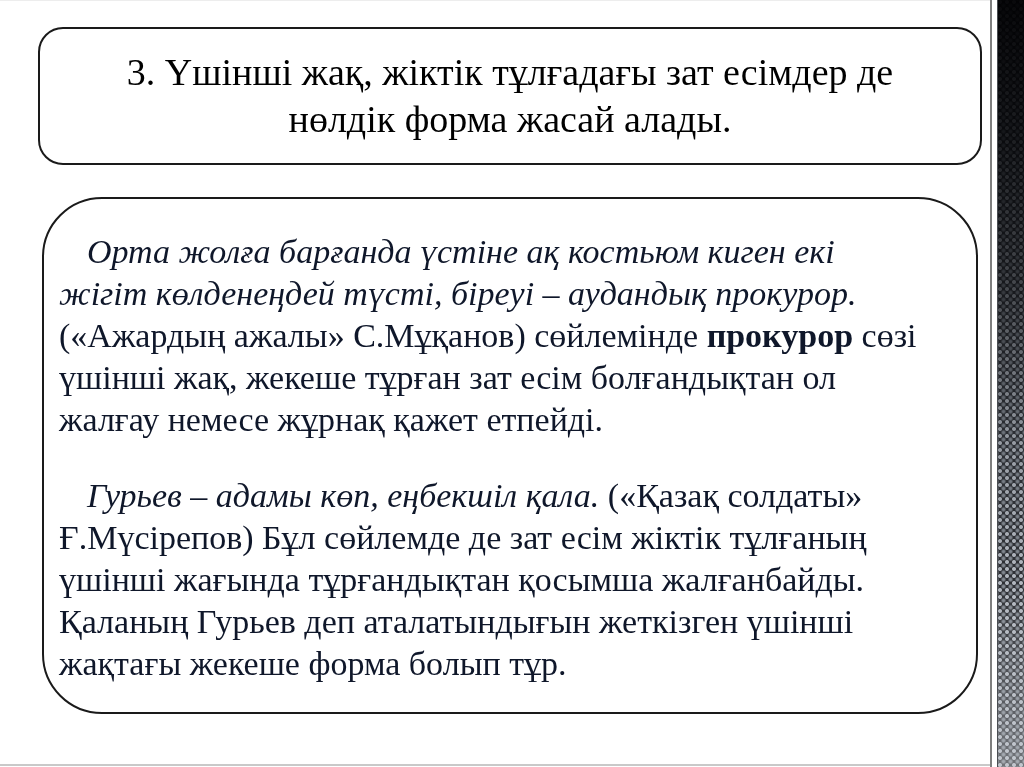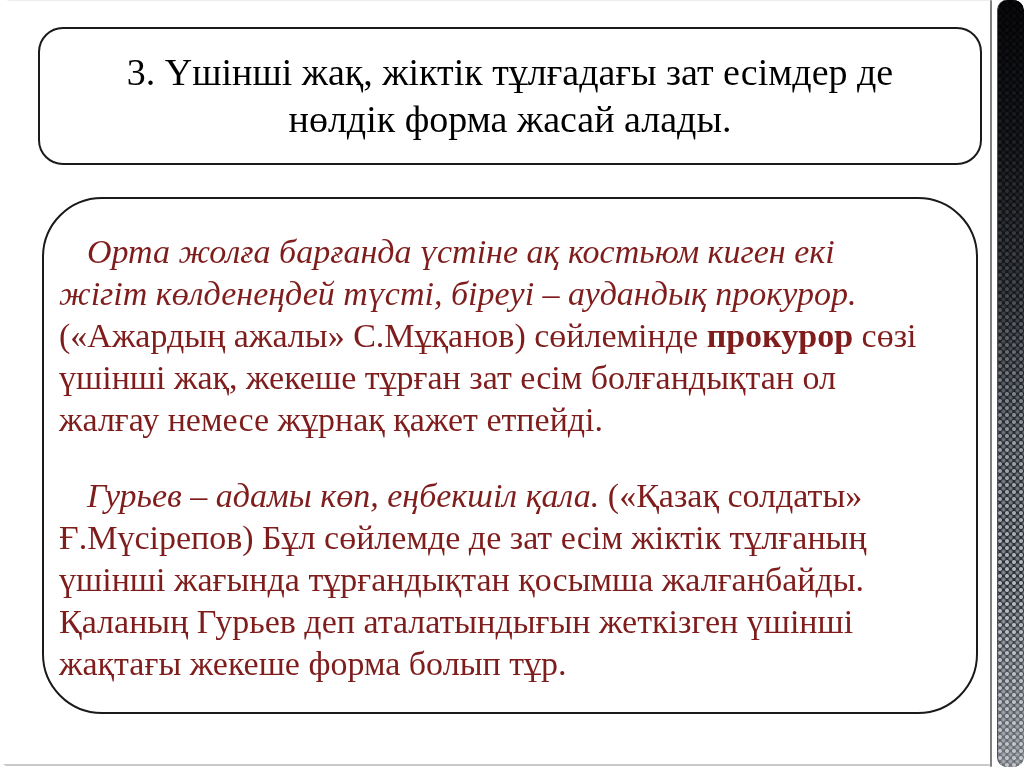--- a/index.html
+++ b/index.html
@@ -1,15 +1,15 @@
 <!DOCTYPE html>
 <html><head>
 <meta charset="utf-8">
 <style>
-  * { margin: 0; padding: 0; box-sizing: border-box; border-radius: 10px; }
+  * { margin: 0; padding: 0; box-sizing: border-box; }
   html, body { width: 1024px; height: 767px; }
   body {
     font-family: "Liberation Serif", "DejaVu Serif", serif;
     background: #ffffff;
     overflow: hidden;
   }
   .stage {
     position: relative;
     width: 1024px;
     height: 767px;
@@ -72,21 +72,21 @@
     border: 2.5px solid #1a1a1a;
     border-radius: 60px;
     background: #ffffff;
     padding: 32px 28px 0 15px;
     overflow: hidden;
   }
   .body-box p {
     max-width: 872px;
     font-size: 34px;
     line-height: 42px;
-    color: #7f1d1d;
+    color: #0f172a;
     text-indent: 28px;
   }
   .body-box p + p { margin-top: 34px; }
   .run-italic { font-style: italic; }
   .run-bold { font-weight: bold; }
   .run-normal { font-style: normal; font-weight: normal; }
 </style>
 </head>
 <body>
 

